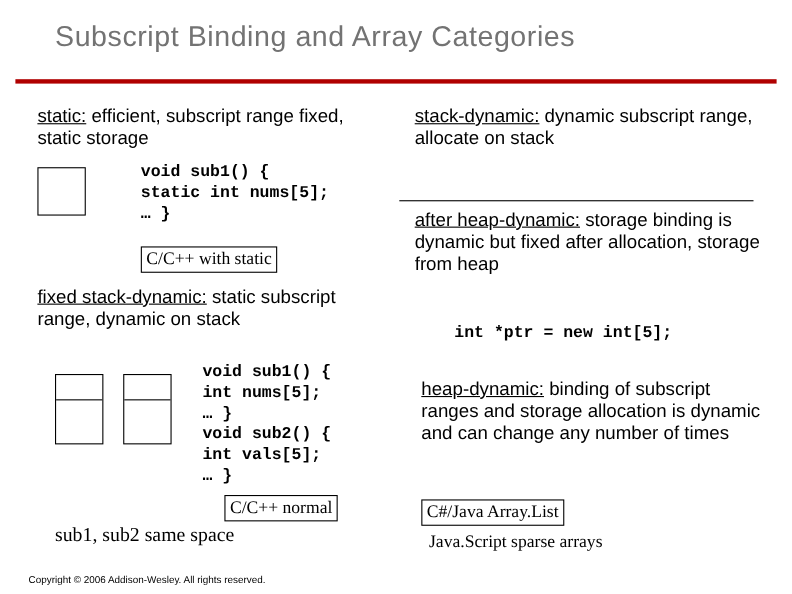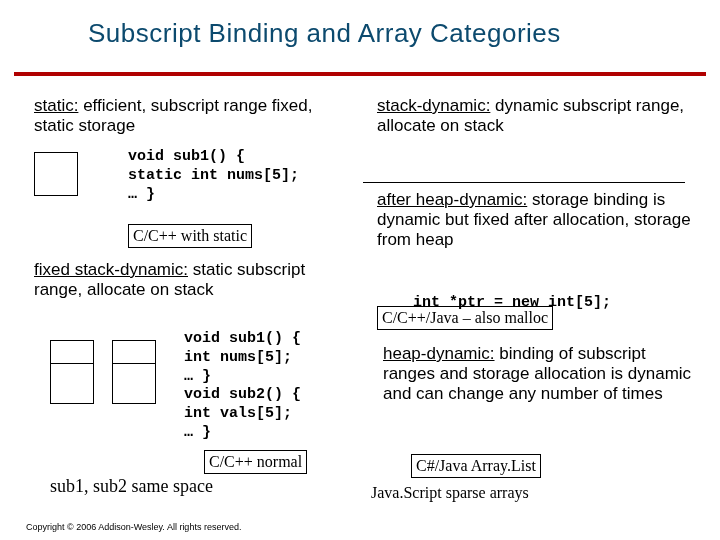--- a/index.html
+++ b/index.html
@@ -18,23 +18,22 @@
     box-sizing: border-box;
   }
   .title {
     position: absolute;
     top: 18px;
     left: 50px;
     right: 30px;
     font-family: Verdana, Arial, sans-serif;
     font-size: 26px;
     font-weight: 400;
-    color: #0c4a6e;
+    color: #737373;
     letter-spacing: 0.5px;
-    margin-left: 38px;
   }
   .rule {
     position: absolute;
     top: 72px;
     left: 14px;
     right: 14px;
     height: 4px;
     background: #b00000;
   }
   .col {
@@ -108,21 +107,21 @@
     <div class="stack1" style="left:14px; top:56px; width:42px; height:42px;">
     </div>
 
     <span class="code" style="position:absolute; left:108px; top:52px;">void sub1() {
 static int nums[5];
 … }</span>
 
     <span class="cap" style="position:absolute; left:108px; top:128px;">C/C++ with static</span>
 
     <p class="para" style="position:absolute; top:164px; left:0; right:0; padding-left:14px;">
-      <span class="em">fixed stack-dynamic:</span><span> static subscript range, allocate on stack</span>
+      <span class="em">fixed stack-dynamic:</span><span> static subscript range, dynamic on stack</span>
     </p>
 
     <div class="stack1" style="left:30px; top:244px; width:42px; height:62px;">
       <div class="divline" style="top:22px;"></div>
     </div>
     <div class="stack1" style="left:92px; top:244px; width:42px; height:62px;">
       <div class="divline" style="top:22px;"></div>
     </div>
 
     <span class="code" style="position:absolute; left:164px; top:234px;">void sub1() {
@@ -144,25 +143,24 @@
     </p>
 
     <div style="position:absolute; left:0px; right:24px; top:86px; border-top:1px solid #000;"></div>
 
     <p class="para" style="position:absolute; top:94px; left:0; right:10px; padding-left:14px;">
       <span class="em">after heap-dynamic:</span><span> storage binding is dynamic but fixed after allocation, storage from heap</span>
     </p>
 
     <span class="code" style="position:absolute; left:50px; top:198px;">int *ptr = new int[5];</span>
 
-    <span class="cap" style="position:absolute; left:14px; top:210px;">C/C++/Java – also malloc</span>
 
     <p class="para" style="position:absolute; top:248px; left:6px; right:10px; padding-left:14px;">
       <span class="em">heap-dynamic:</span><span> binding of subscript ranges and storage allocation is dynamic and can change any number of times</span>
     </p>
 
-    <span class="cap" style="position:absolute; left:20px; top:358px;margin-left:28px;">C#/Java Array.List</span>
+    <span class="cap" style="position:absolute; left:20px; top:358px;">C#/Java Array.List</span>
 
-    <span class="cap" style="position:absolute; left:8px; top:388px; border:none; padding:0;">Java.Script sparse arrays</span>
+    <span class="cap" style="position:absolute; left:27px; top:388px; border:none; padding:0;">Java.Script sparse arrays</span>
   </div>
 
   <div class="footer">Copyright © 2006 Addison-Wesley. All rights reserved.</div>
 </div>
 
 </body></html>

